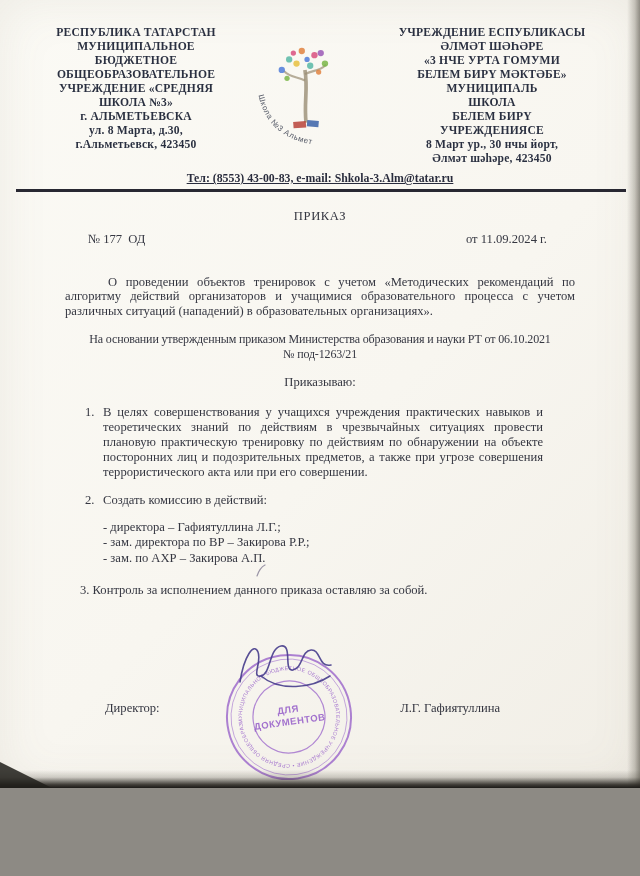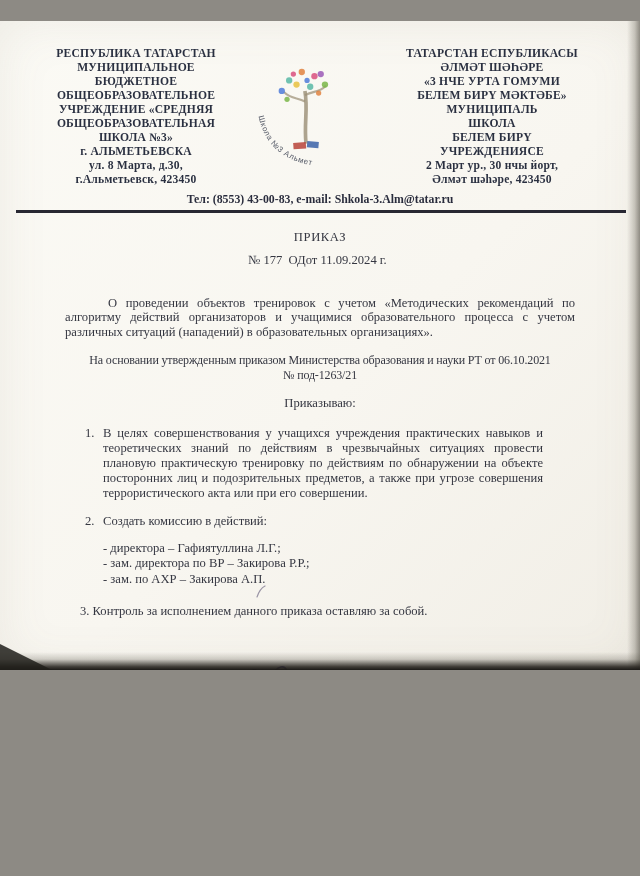--- a/index.html
+++ b/index.html
@@ -1,35 +1,34 @@
 <!DOCTYPE html>
 <html><head>
 <meta charset="utf-8">
 <style>
   html,body { margin:0; padding:0; background:#8d8a84; }
   .page {
-    position:relative; width:640px; height:649px; overflow:hidden;
+    position:relative; width:640px; height:788px; overflow:hidden;
     background: linear-gradient(135deg, #fbfaf5 0%, #f8f6f0 55%, #f1eee6 100%);
     box-shadow: inset 0 0 50px rgba(120,110,90,0.10);
     font-family: "Liberation Serif", "DejaVu Serif", serif;
     color: rgba(38,40,52,0.93);
-    margin-top: 21px;
   }
   
   .header { display:flex; justify-content:space-between; align-items:flex-start; padding:26px 26px 0 30px; }
   .hcol { font-weight:bold; font-size:11.6px; line-height:14px; text-align:center; letter-spacing:0.2px; color:rgba(30,36,54,0.95); }
   .hcol.left  { width:212px; }
   .hcol.right { width:244px; }
   .logo-wrap { width:118px; margin-top:6px; flex:0 0 auto; }
-  .contact { text-align:center; font-weight:bold; font-size:11.8px; margin-top:5px; color:rgba(28,32,50,0.95); }
+  .contact { text-align:center; font-weight:bold; font-size:11.8px; margin-top:5px; text-decoration:underline; color:rgba(28,32,50,0.95); }
   .rule { height:3px; background:rgba(22,22,34,0.92); margin:3px 14px 0 16px; }
   
   .content { padding:0 65px; font-size:12.6px; line-height:14.8px; }
   .title { text-align:center; margin-top:17px; letter-spacing:0.6px; }
-  .meta { display:flex; justify-content:center; margin-top:8px; padding-left:23px; padding-right:28px; }
+  .meta { display:flex; justify-content:space-between; margin-top:8px; padding-left:23px; padding-right:28px; }
   .pre { white-space:pre; }
   .intro { margin:28px 0 0 0; text-align:justify; text-indent:43px; }
   .basis { margin:13px 0 0 0; text-align:center; font-size:12px; letter-spacing:-0.15px; }
   .basis .nowrap { white-space:nowrap; }
   .resolve { margin:13px 0 0 0; text-align:center; }
   .olist { margin-top:16px; }
   .oitem { display:flex; padding-left:20px; padding-right:32px; margin-top:14px; }
   .oitem:first-child { margin-top:0; }
   .onum { width:18px; flex:0 0 auto; }
   .otext { flex:1; text-align:justify; }
@@ -54,21 +53,20 @@
 
 <div class="page">
 
   <div class="header">
     <div class="hcol left">
       <div>РЕСПУБЛИКА  ТАТАРСТАН</div>
       <div>МУНИЦИПАЛЬНОЕ</div>
       <div>БЮДЖЕТНОЕ</div>
       <div>ОБЩЕОБРАЗОВАТЕЛЬНОЕ</div>
       <div>УЧРЕЖДЕНИЕ «СРЕДНЯЯ</div>
-      <div>ОБЩЕОБРАЗОВАТЕЛЬНАЯ</div>
       <div>ШКОЛА №3»</div>
       <div>г. АЛЬМЕТЬЕВСКА</div>
       <div>ул. 8 Марта, д.30,</div>
       <div>г.Альметьевск, 423450</div>
     </div>
 
     <div class="logo-wrap">
       <svg width="118" height="118" viewBox="0 0 112 112">
         <defs>
             <path id="logoArc" d="M 11,60 Q 19,100 64,107"></path>
@@ -90,29 +88,29 @@
         <circle cx="38" cy="44" r="2.5" fill="#7ab648" opacity="0.85"></circle>
         <rect x="44" y="85" width="12" height="6" fill="#b8433a" opacity="0.85" transform="rotate(-4 50 88)"></rect>
         <rect x="57" y="84" width="11" height="6" fill="#3a62a8" opacity="0.85" transform="rotate(5 62 87)"></rect>
         <text font-family="Liberation Sans, DejaVu Sans, sans-serif" font-size="7.5" fill="#565b68" letter-spacing="0.6">
           <textPath href="#logoArc">Школа №3 Альметьевск</textPath>
         </text>
       </svg>
     </div>
 
     <div class="hcol right">
-      <div>ТАТАРСТАН ЕСПУБЛИКАСЫ</div>
+      <div>УЧРЕЖДЕНИЕ ЕСПУБЛИКАСЫ</div>
       <div>ӘЛМӘТ ШӘҺӘРЕ</div>
       <div>«3 НЧЕ УРТА ГОМУМИ</div>
       <div>БЕЛЕМ  БИРҮ МӘКТӘБЕ»</div>
       <div>МУНИЦИПАЛЬ</div>
       <div>ШКОЛА</div>
       <div>БЕЛЕМ БИРҮ</div>
       <div>УЧРЕЖДЕНИЯСЕ</div>
-      <div>2 Март ур., 30 нчы йорт,</div>
+      <div>8 Март ур., 30 нчы йорт,</div>
       <div>Әлмәт шәһәре, 423450</div>
     </div>
   </div>
 
   <div class="contact">Тел: (8553) 43-00-83,  e-mail: Shkola-3.Alm@tatar.ru</div>
   <div class="rule"></div>
 
   <div class="content">
     <div class="title">ПРИКАЗ</div>
 

